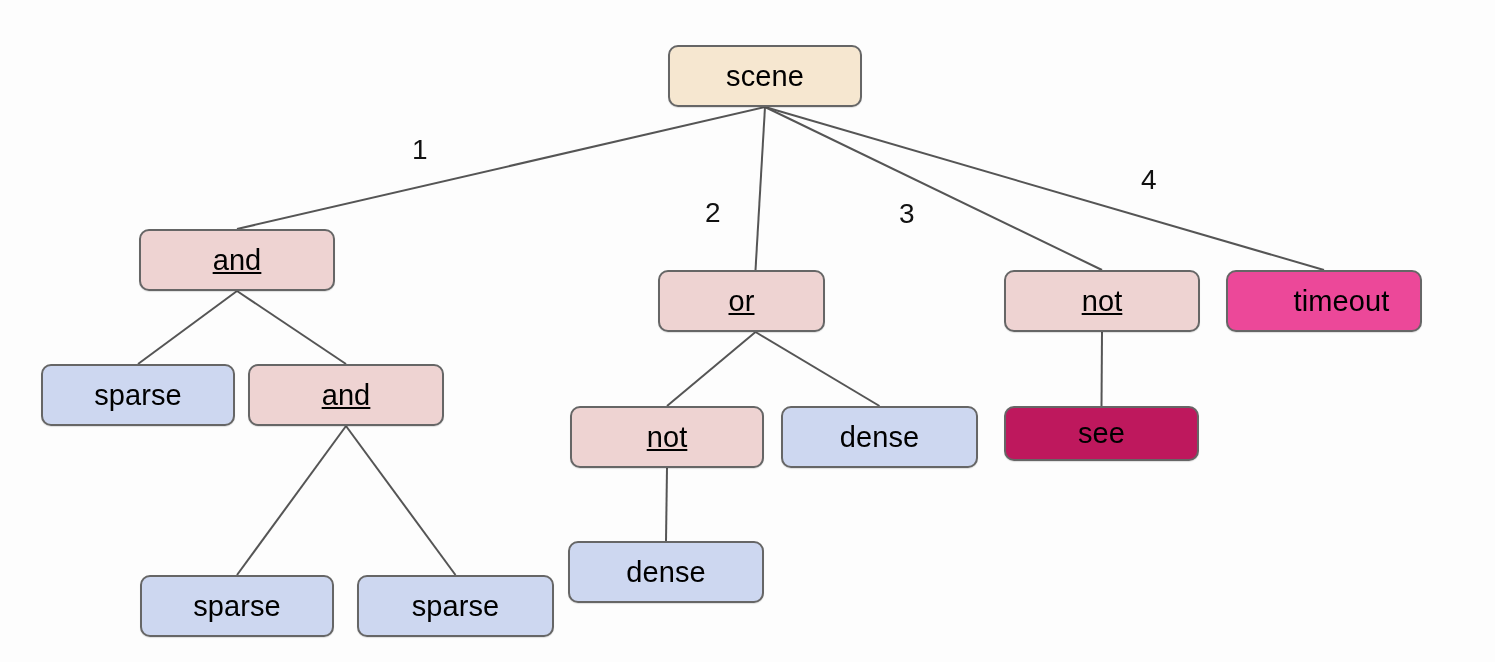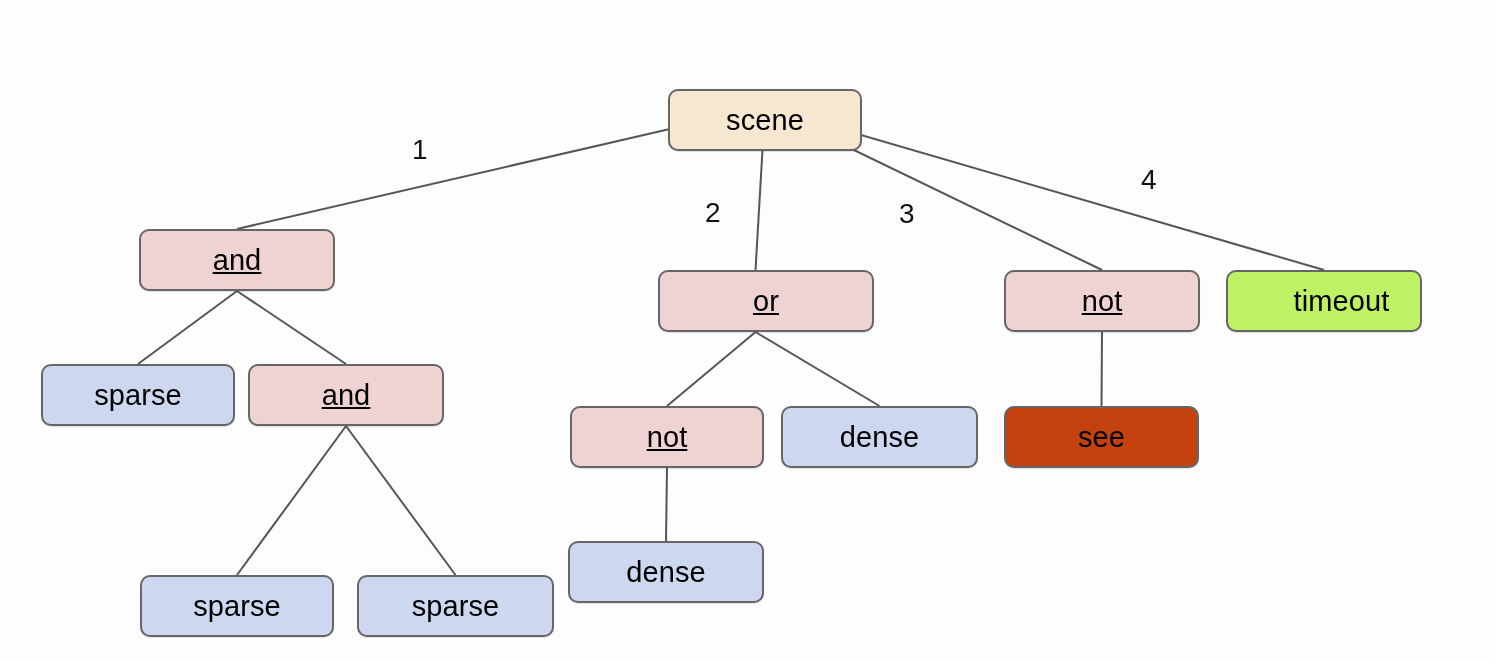--- a/index.html
+++ b/index.html
@@ -30,21 +30,21 @@
     display: flex;
     align-items: center;
     justify-content: center;
     font-size: 29px;
     color: #000000;
     letter-spacing: 0.1px;
     line-height: 1;
     z-index: 2;
     box-shadow: 0 1px 1px rgba(0,0,0,0.12);
   }
-  .node-root   { background: #f6e7d0; margin-top: 44px; }
+  .node-root   { background: #f6e7d0; }
   .node-op     { background: #eed3d2; text-decoration: underline; }
   .node-leaf   { background: #cdd7f0; }
   .edge-label {
     position: absolute;
     font-size: 28px;
     color: #111111;
     z-index: 3;
     line-height: 1;
     white-space: nowrap;
   }
@@ -67,42 +67,42 @@
       <line x1="667" y1="468" x2="666" y2="541" stroke="#555555" stroke-width="2"></line>
       <line x1="1102" y1="332" x2="1101.5" y2="406" stroke="#555555" stroke-width="2"></line>
     </svg>
   <div id="node-layer">
       <div class="node node-root" style="left: 668px; top: 45px; width: 194px; height: 62px; background: rgb(246, 231, 208); border-color: rgb(102, 102, 102);">
         <span>scene</span>
       </div>
       <div class="node node-op" style="left: 139px; top: 229px; width: 196px; height: 62px; background: rgb(238, 211, 210); border-color: rgb(102, 102, 102);">
         <span>and</span>
       </div>
-      <div class="node node-op" style="left: 658px; top: 270px; width: 216px; height: 62px; background: rgb(238, 211, 210); border-color: rgb(102, 102, 102);">
+      <div class="node node-op" style="left: 658px; top: 270px; width: 167px; height: 62px; background: rgb(238, 211, 210); border-color: rgb(102, 102, 102);">
         <span>or</span>
       </div>
       <div class="node node-op" style="left: 1004px; top: 270px; width: 196px; height: 62px; background: rgb(238, 211, 210); border-color: rgb(102, 102, 102);">
         <span>not</span>
       </div>
-      <div class="node node-leaf" style="left: 1226px; top: 270px; width: 196px; height: 62px; background: #bef264; border-color: rgb(102, 102, 102); padding-left: 35px;">
+      <div class="node node-leaf" style="left: 1226px; top: 270px; width: 196px; height: 62px; background: #ec4899; border-color: rgb(102, 102, 102); padding-left: 35px;">
         <span>timeout</span>
       </div>
       <div class="node node-leaf" style="left: 41px; top: 364px; width: 194px; height: 62px; background: rgb(205, 215, 240); border-color: rgb(102, 102, 102);">
         <span>sparse</span>
       </div>
       <div class="node node-op" style="left: 248px; top: 364px; width: 196px; height: 62px; background: rgb(238, 211, 210); border-color: rgb(102, 102, 102);">
         <span>and</span>
       </div>
       <div class="node node-op" style="left: 570px; top: 406px; width: 194px; height: 62px; background: rgb(238, 211, 210); border-color: rgb(102, 102, 102);">
         <span>not</span>
       </div>
       <div class="node node-leaf" style="left: 781px; top: 406px; width: 197px; height: 62px; background: rgb(205, 215, 240); border-color: rgb(102, 102, 102);">
         <span>dense</span>
       </div>
-      <div class="node node-leaf" style="left: 1004px; top: 406px; width: 195px; height: 62px; background: #c2410c; border-color: rgb(102, 102, 102);">
+      <div class="node node-leaf" style="left: 1004px; top: 406px; width: 195px; height: 55px; background: #be185d; border-color: rgb(102, 102, 102);">
         <span>see</span>
       </div>
       <div class="node node-leaf" style="left: 568px; top: 541px; width: 196px; height: 62px; background: rgb(205, 215, 240); border-color: rgb(102, 102, 102);">
         <span>dense</span>
       </div>
       <div class="node node-leaf" style="left: 140px; top: 575px; width: 194px; height: 62px; background: rgb(205, 215, 240); border-color: rgb(102, 102, 102);">
         <span>sparse</span>
       </div>
       <div class="node node-leaf" style="left: 357px; top: 575px; width: 197px; height: 62px; background: rgb(205, 215, 240); border-color: rgb(102, 102, 102);">
         <span>sparse</span>

